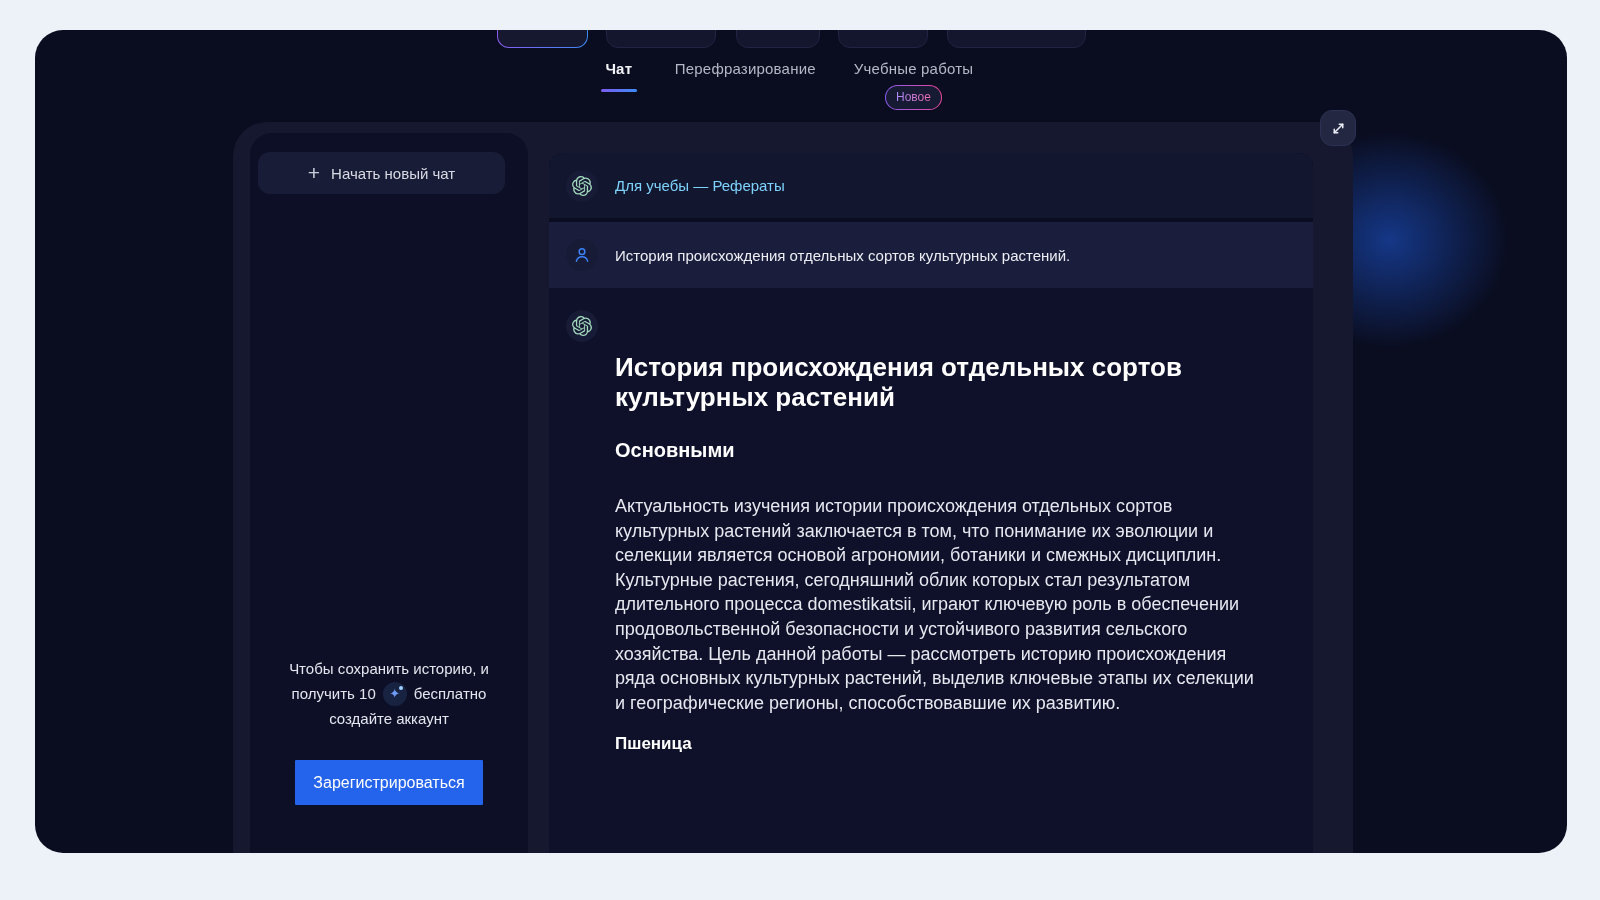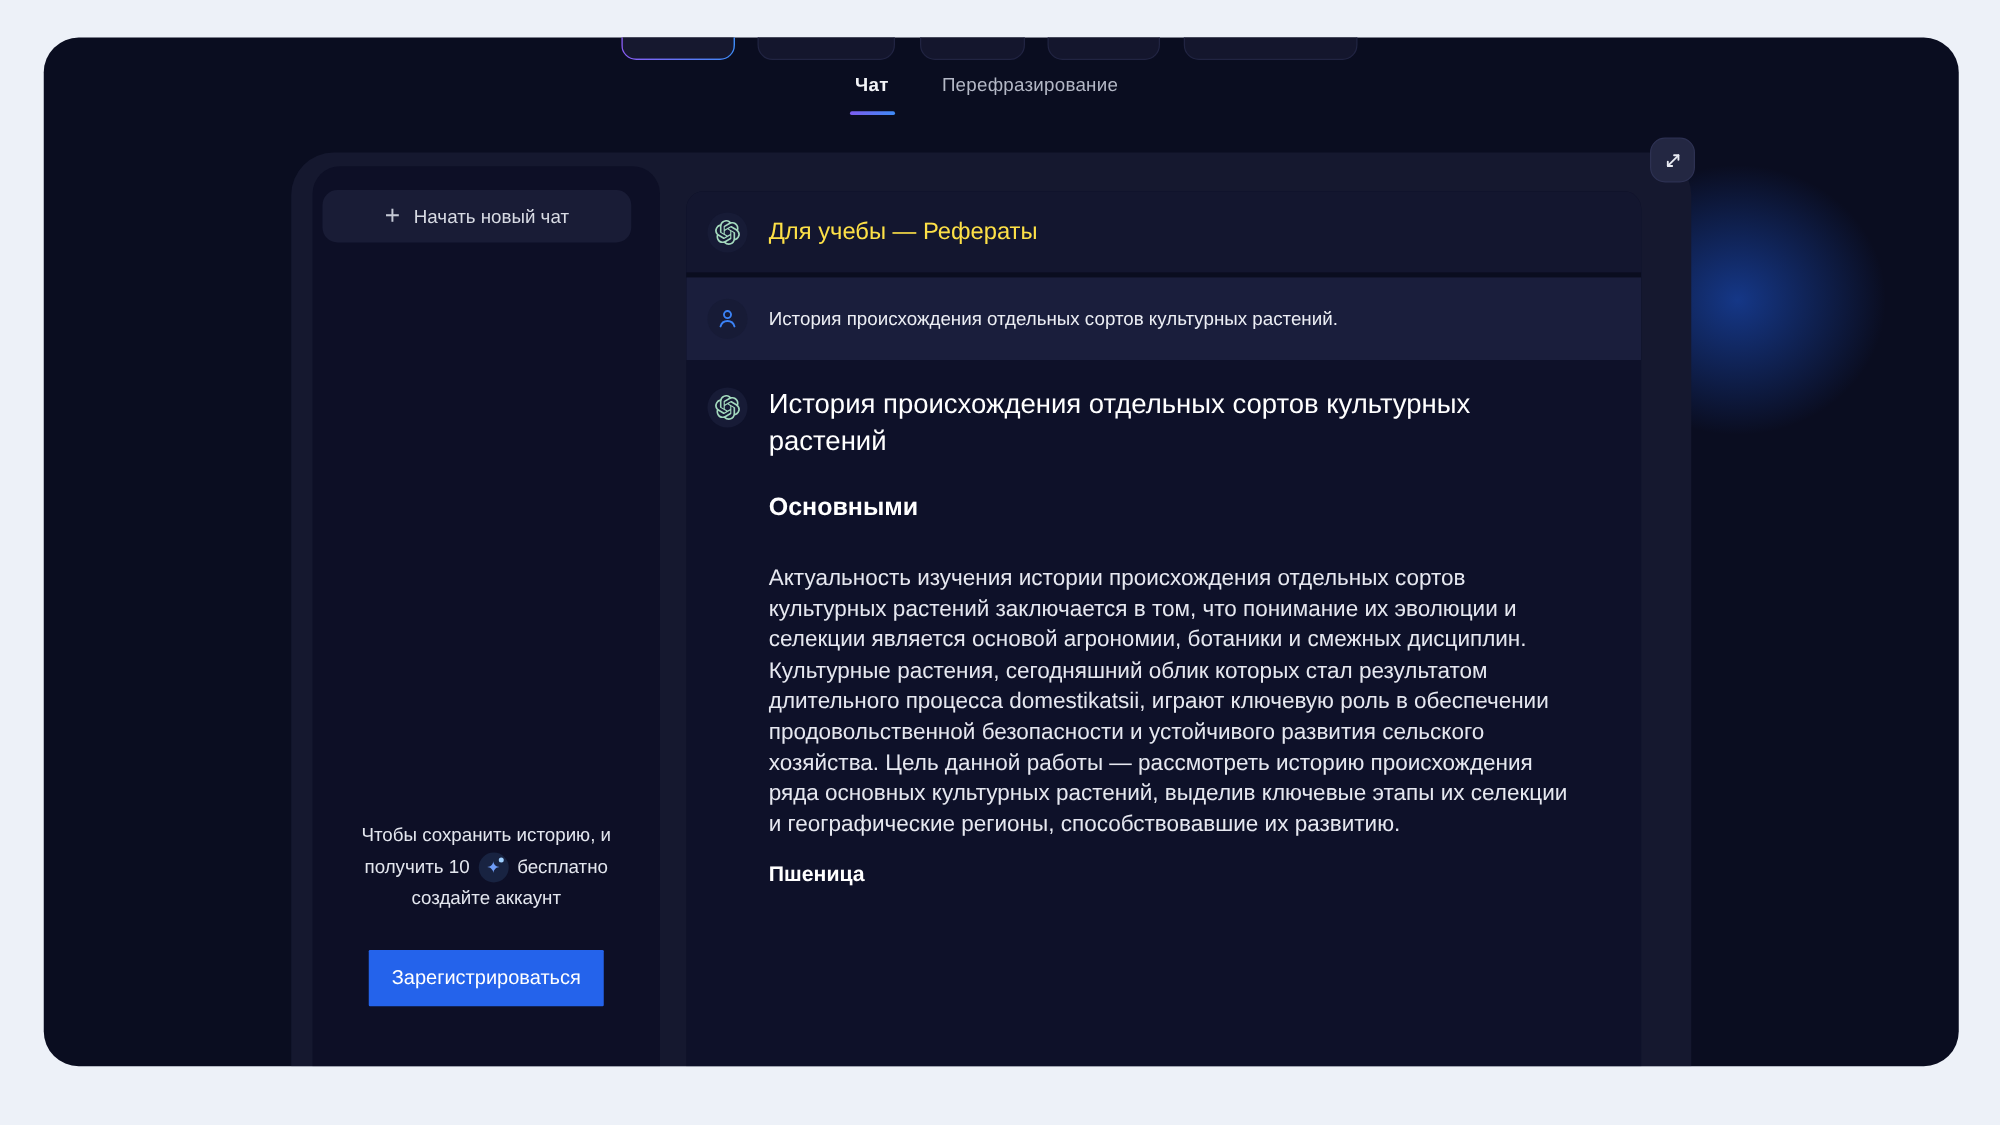--- a/index.html
+++ b/index.html
@@ -69,26 +69,26 @@
                   justify-content:center; cursor:pointer; border:none; }
 
   .chat-col { position:absolute; left:316px; top:31px; width:764px; bottom:0;
               background:#0e1129; border-radius:14px 14px 0 0; overflow:hidden; }
   .chat-header { height:65px; background:#13162f; display:flex; align-items:center;
                  padding-left:17px; border-radius:14px 14px 0 0; }
   .row-gap { height:4px; background:#0a0d1f; }
   .user-row { height:66px; background:#1a1e3c; display:flex; align-items:center; padding-left:17px; }
   .avatar { width:32px; height:32px; border-radius:50%; background:#171b36; flex:0 0 32px;
             display:flex; align-items:center; justify-content:center; margin-right:17px; }
-  .chat-header-title { color:#fde047; font-size:19px;text-align:right; }
+  .chat-header-title { color:#7dd3fc; font-size:15px;text-align:right; }
   .user-text { color:#eceef4; font-size:15px; }
 
   .article { position:relative; padding:20px 50px 0 66px; color:#e9ebf2; }
   .article-avatar { position:absolute; left:17px; top:22px; }
-  .article h1 { font-size:22px; line-height:30px; font-weight:400; color:#ffffff; }
+  .article h1 { font-size:26px; line-height:30px; font-weight:700; color:#ffffff;margin-top:44px; }
   .article h2 { font-size:20px; line-height:24px; font-weight:700; color:#ffffff; }
   .article h3 { font-size:17px; line-height:22px; font-weight:700; color:#ffffff; }
   .article p  { font-size:18px; line-height:24.6px; color:#e6e8f0; }
   .h-intro { margin-top:26px; }
   .p-intro { margin-top:32px; }
   .h-main  { margin-top:28px; }
   .h-wheat { margin-top:18px; }
   .p-wheat { margin-top:32px; }
 </style>
 </head>
@@ -104,20 +104,24 @@
   <div class="top-card" style="left:803px; width:90px;"></div>
   <div class="top-card" style="left:912px; width:139px;"></div>
 
   <div class="tabs">
     <div class="tab active">
       <span class="tab-label">Чат</span>
       <span class="tab-underline"></span>
     </div>
     <div class="tab">
       <span class="tab-label">Перефразирование</span>
+    </div>
+    <div class="tab tab-with-badge">
+      <span class="tab-label">Учебные работы</span>
+      <span class="badge"><span>Новое</span></span>
     </div>
   </div>
 
   <div class="expand-btn">
     <svg width="17" height="17" viewBox="0 0 18 18">
       <g stroke="#e8eaf2" stroke-width="1.6" fill="none" stroke-linecap="round" stroke-linejoin="round">
         <path d="M4.5 13.5 L13.5 4.5"></path>
         <path d="M9.8 4.5 H13.5 V8.2"></path>
         <path d="M8.2 13.5 H4.5 V9.8"></path>
       </g>

